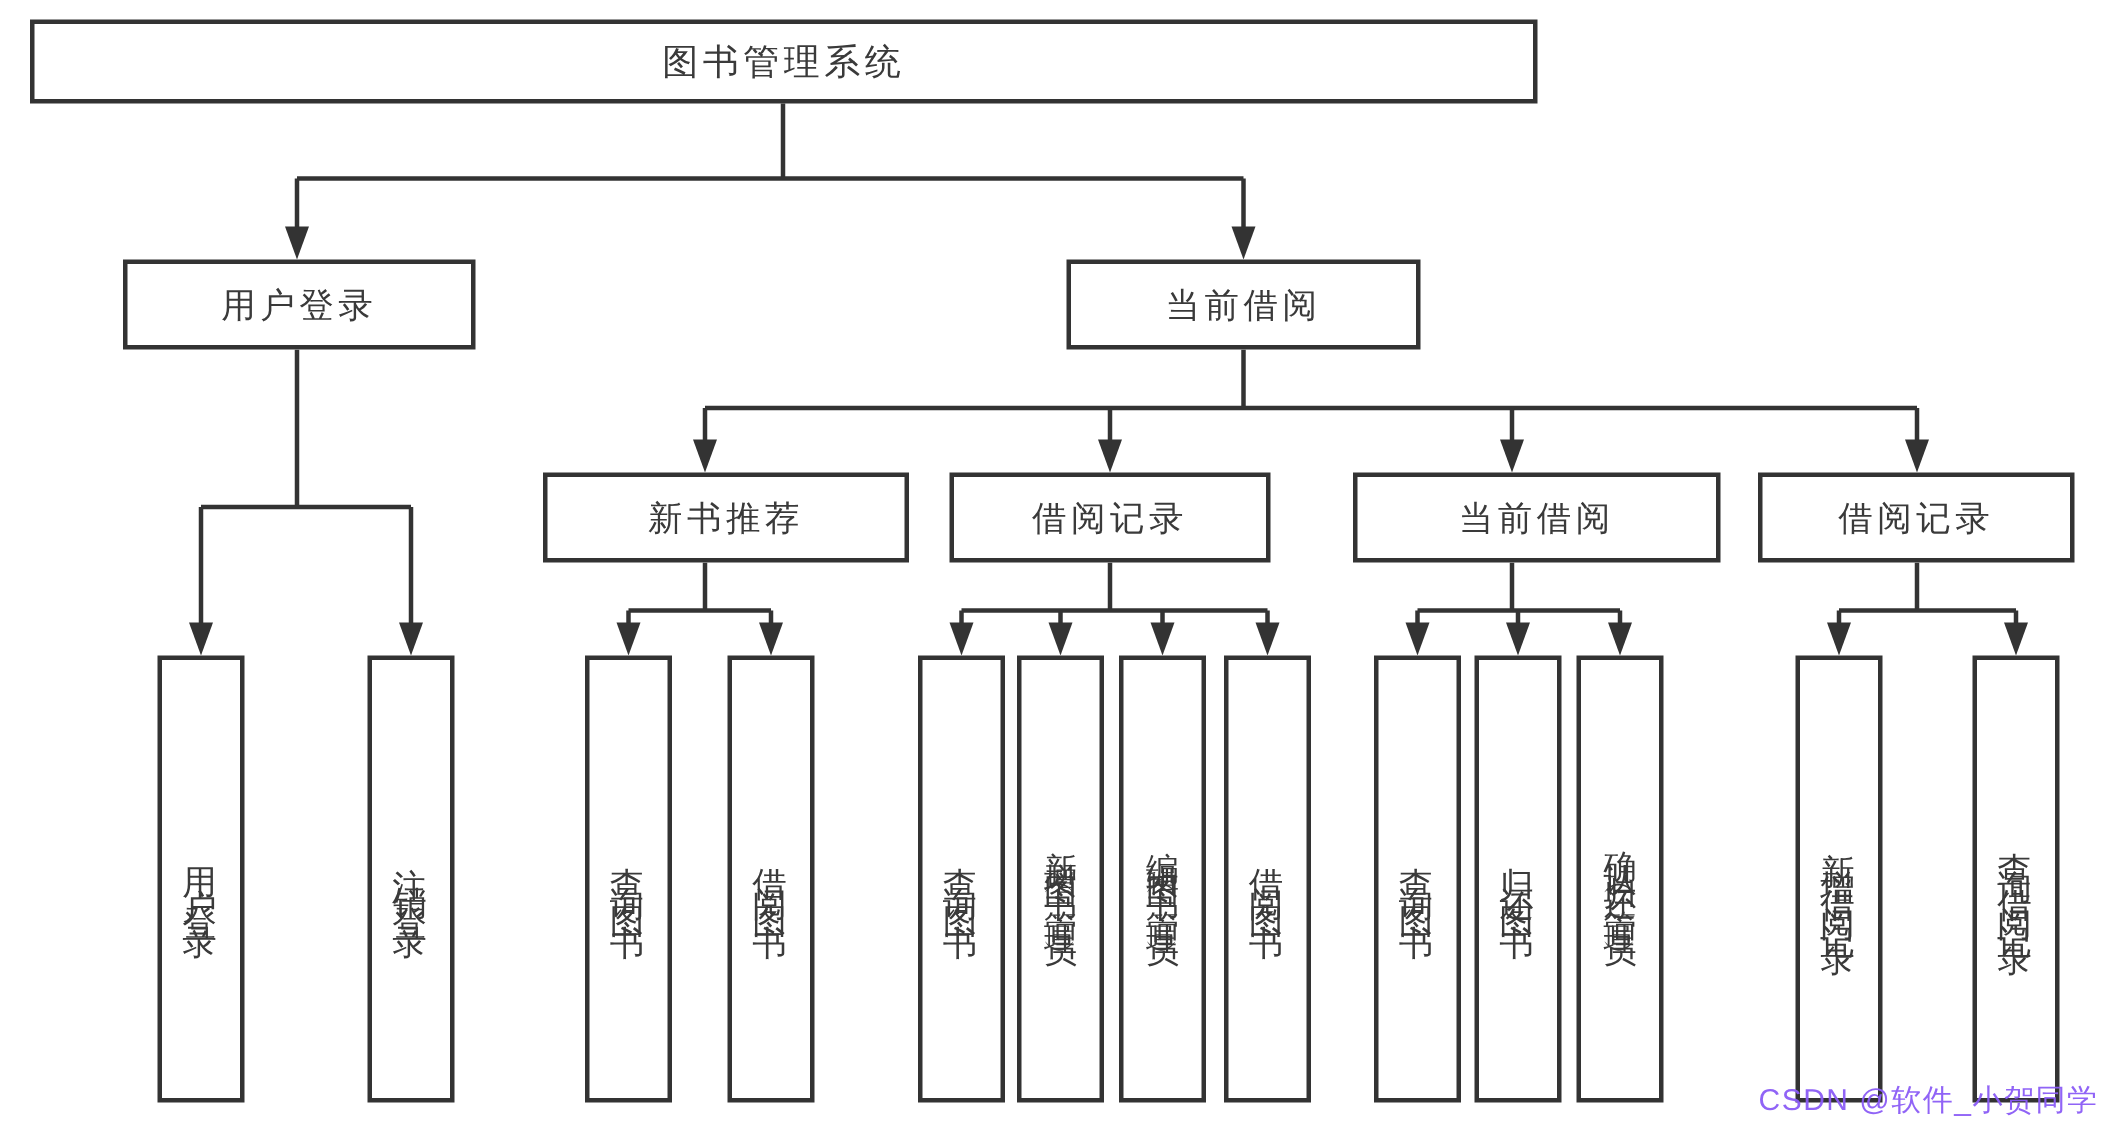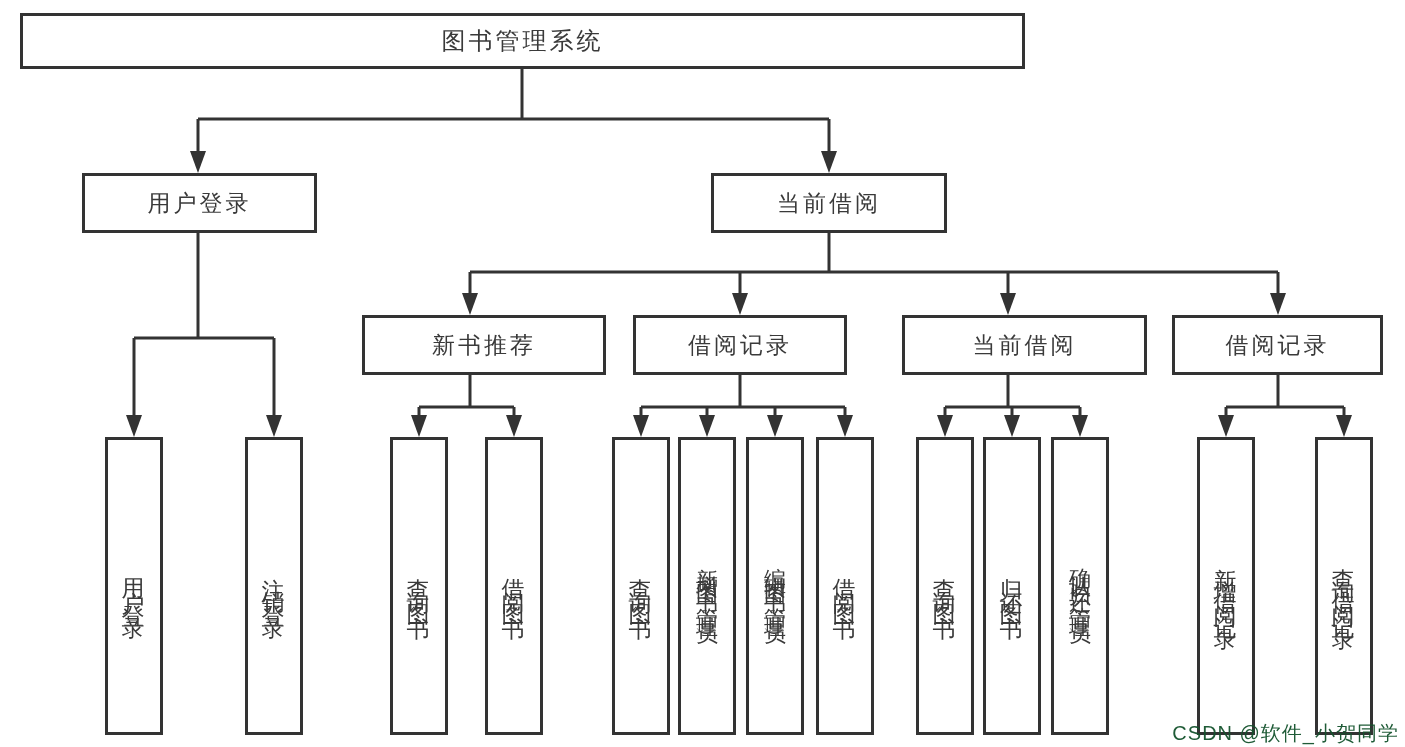--- a/index.html
+++ b/index.html
@@ -39,21 +39,21 @@
     font-size: 23px;
   }
   .leaf.long { letter-spacing: 8px; font-size: 22px; }
   .leaf.mid  { letter-spacing: 12px; }
   .watermark {
     position: absolute;
     right: 6px;
     bottom: 0px;
     font-size: 20px;
     letter-spacing: 1px;
-    color: #14532d;
+    color: #8b5cf6;
     z-index: 10;
     opacity: 0.95;
   }
 </style>
 </head>
 <body>
 
 <div class="canvas">
 
   <svg class="connectors" viewBox="0 0 1405 747" xmlns="http://www.w3.org/2000/svg">

